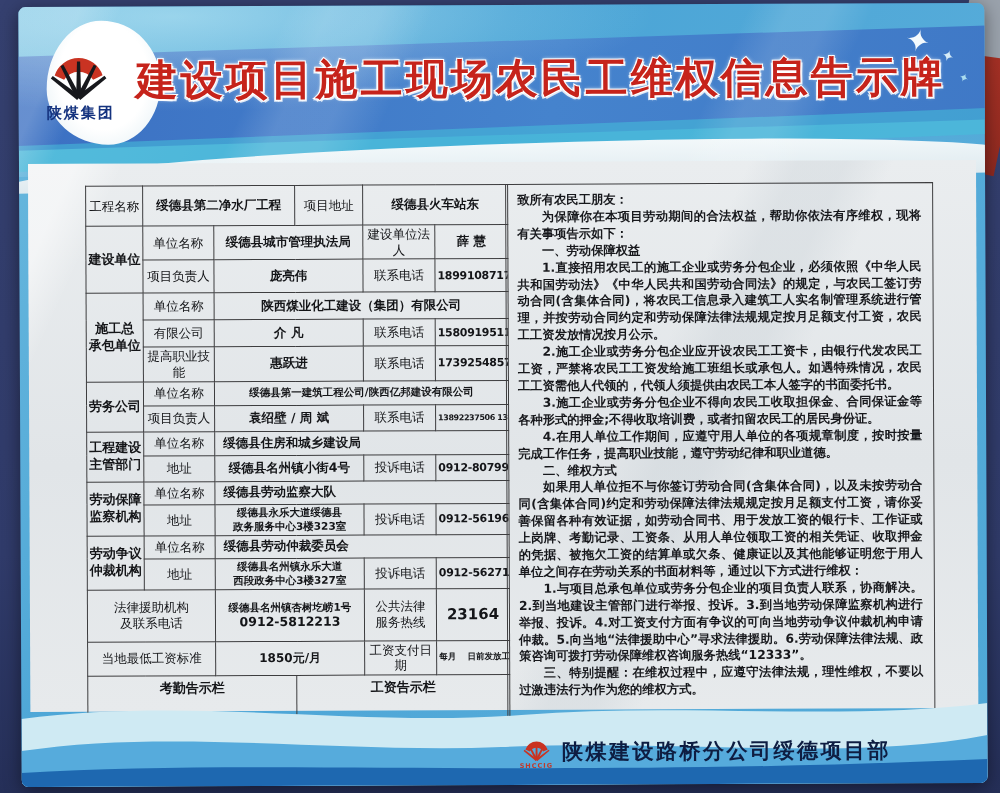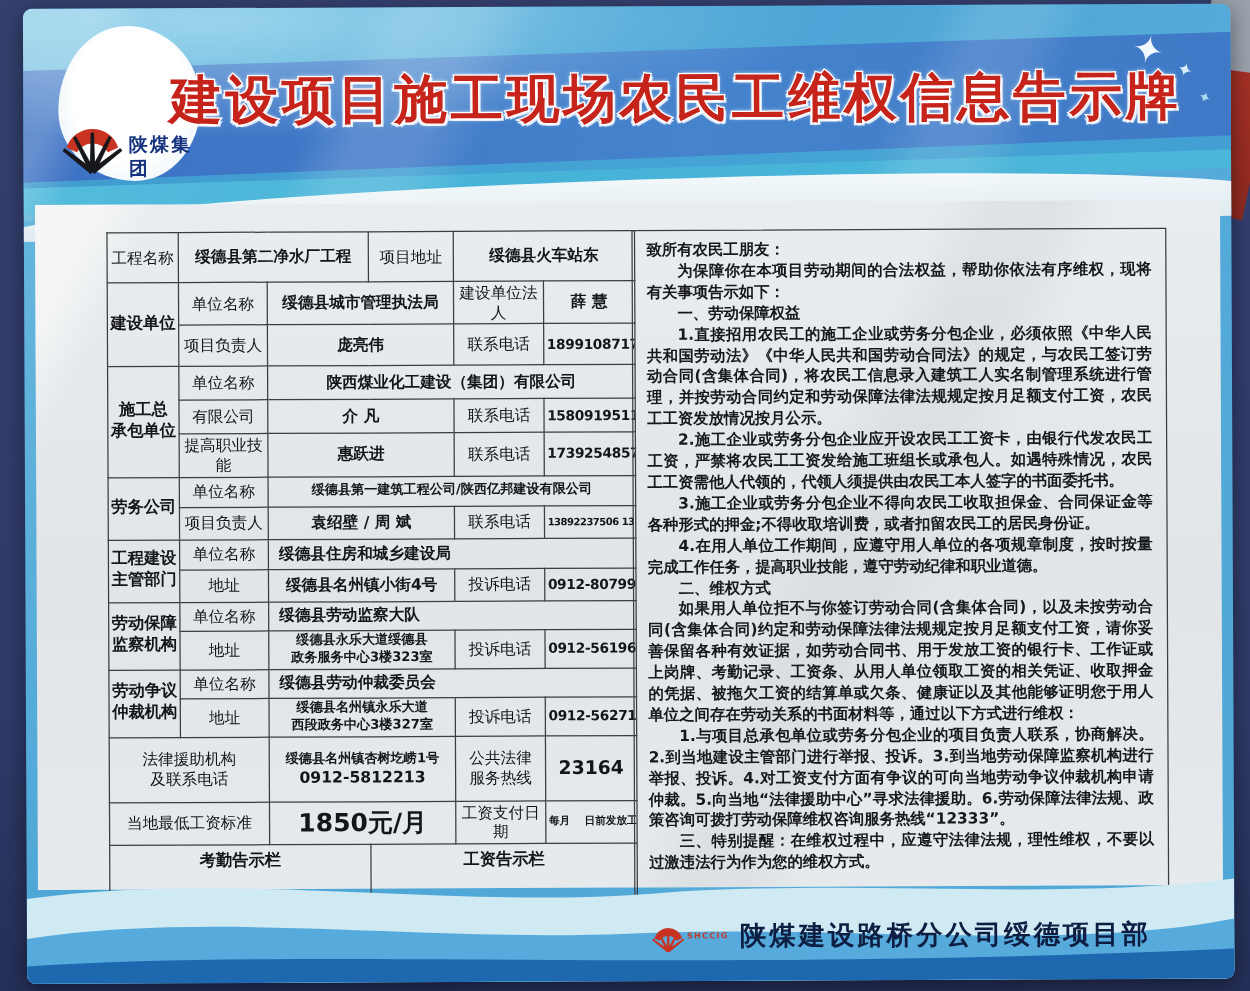--- a/index.html
+++ b/index.html
@@ -25,21 +25,21 @@
               background:linear-gradient(180deg,#f2f8fa,#dfeaef);
               border-radius:100% 60% 0 0/160% 90% 0 0;transform:skewY(-1deg);}
   .texture{position:absolute;left:0;top:0;width:100%;height:170px;pointer-events:none;
            background:
              linear-gradient(115deg,rgba(255,255,255,.22) 0 6%,transparent 10% 26%,rgba(255,255,255,.14) 30% 35%,transparent 40% 70%,rgba(255,255,255,.12) 74% 78%,transparent 82%),
              radial-gradient(ellipse at 16% 6%,rgba(210,245,252,.5),transparent 42%);}
   
   .logo-blob{position:absolute;left:28px;top:14px;width:114px;height:124px;
              background:radial-gradient(ellipse at 50% 45%,#ffffff 55%,#eaf3f7 85%,rgba(234,243,247,.2));
              border-radius:48% 52% 46% 54%/55% 50% 50% 45%;
-             display:flex;flex-direction:row;align-items:flex-end;justify-content:center;gap:2px;}
+             display:flex;flex-direction:column;align-items:flex-start;justify-content:center;gap:2px;}
   .logo-text{font-size:15px;font-weight:800;color:#15337f;letter-spacing:2px;}
   
   .board-title{position:absolute;left:116px;top:46px;width:812px;text-align:center;
                font-size:42px;font-weight:900;color:#c6231b;letter-spacing:3px;white-space:nowrap;
                -webkit-text-stroke:2px #ffffff;paint-order:stroke fill;
                text-shadow:0 0 2px #fff,0 0 4px #fff,2px 2px 0 rgba(255,255,255,.8),-2px 2px 0 rgba(255,255,255,.8);}
   .star{position:absolute;color:#f3fafd;}
   
   .sheet{position:absolute;left:9px;top:157px;width:948px;height:548px;
          background:
@@ -59,21 +59,21 @@
   .pay{font-size:8.5px;font-weight:700;white-space:nowrap;}
   .board-hdr{vertical-align:top !important;padding-top:3px !important;font-size:13px;font-weight:700;}
   
   .notice{position:absolute;left:486px;top:179px;width:428px;height:537px;
           border:1.8px solid #3d3d3f;padding:7px 11px 5px;color:#17181c;
           font-size:12.3px;line-height:16.9px;font-weight:600;text-align:justify;overflow:hidden;}
   .notice .salute{font-weight:700;}
   .notice .para{text-indent:2em;}
   
   .footer-row{position:absolute;left:498px;top:730px;display:flex;align-items:center;gap:9px;z-index:6;}
-  .footer-logo{display:flex;flex-direction:row;align-items:center;line-height:1;text-align:center;}
+  .footer-logo{display:flex;flex-direction:column;align-items:center;line-height:1;text-align:center;}
   .footer-logo .sub{font-size:6.5px;font-weight:700;color:#c0392b;letter-spacing:1px;margin-top:1px;}
   .footer-title{font-size:21px;font-weight:800;color:#0e1d42;letter-spacing:2.5px;white-space:nowrap;}
   .waves{position:absolute;left:0;bottom:0;width:100%;height:94px;z-index:4;}
 </style>
 </head>
 <body>
 
 <div id="stage">
   <div class="wall-red"></div>
   <div class="wall-gray"></div>
@@ -208,21 +208,21 @@
         <td colspan="2">
           <div class="sm">绥德县名州镇杏树圪崂1号</div>
           <div class="val">0912-5812213</div>
         </td>
         <td class="lbl pre">公共法律
 服务热线</td>
         <td class="val" style="font-size:15px;">23164</td>
       </tr>
       <tr style="height:29px">
         <td class="lbl" colspan="2">当地最低工资标准</td>
-        <td class="val" colspan="2" style="font-size:20px;">1850元/月</td>
+        <td class="val" colspan="2" style="font-size:12px;">1850元/月</td>
         <td class="lbl">工资支付日期</td>
         <td class="pay">每月　 日前发放工资</td>
       </tr>
       <tr style="height:62px">
         <td class="board-hdr" colspan="3">考勤告示栏</td>
         <td class="board-hdr" colspan="3">工资告示栏</td>
       </tr>
     </tbody>
       </table>
 

